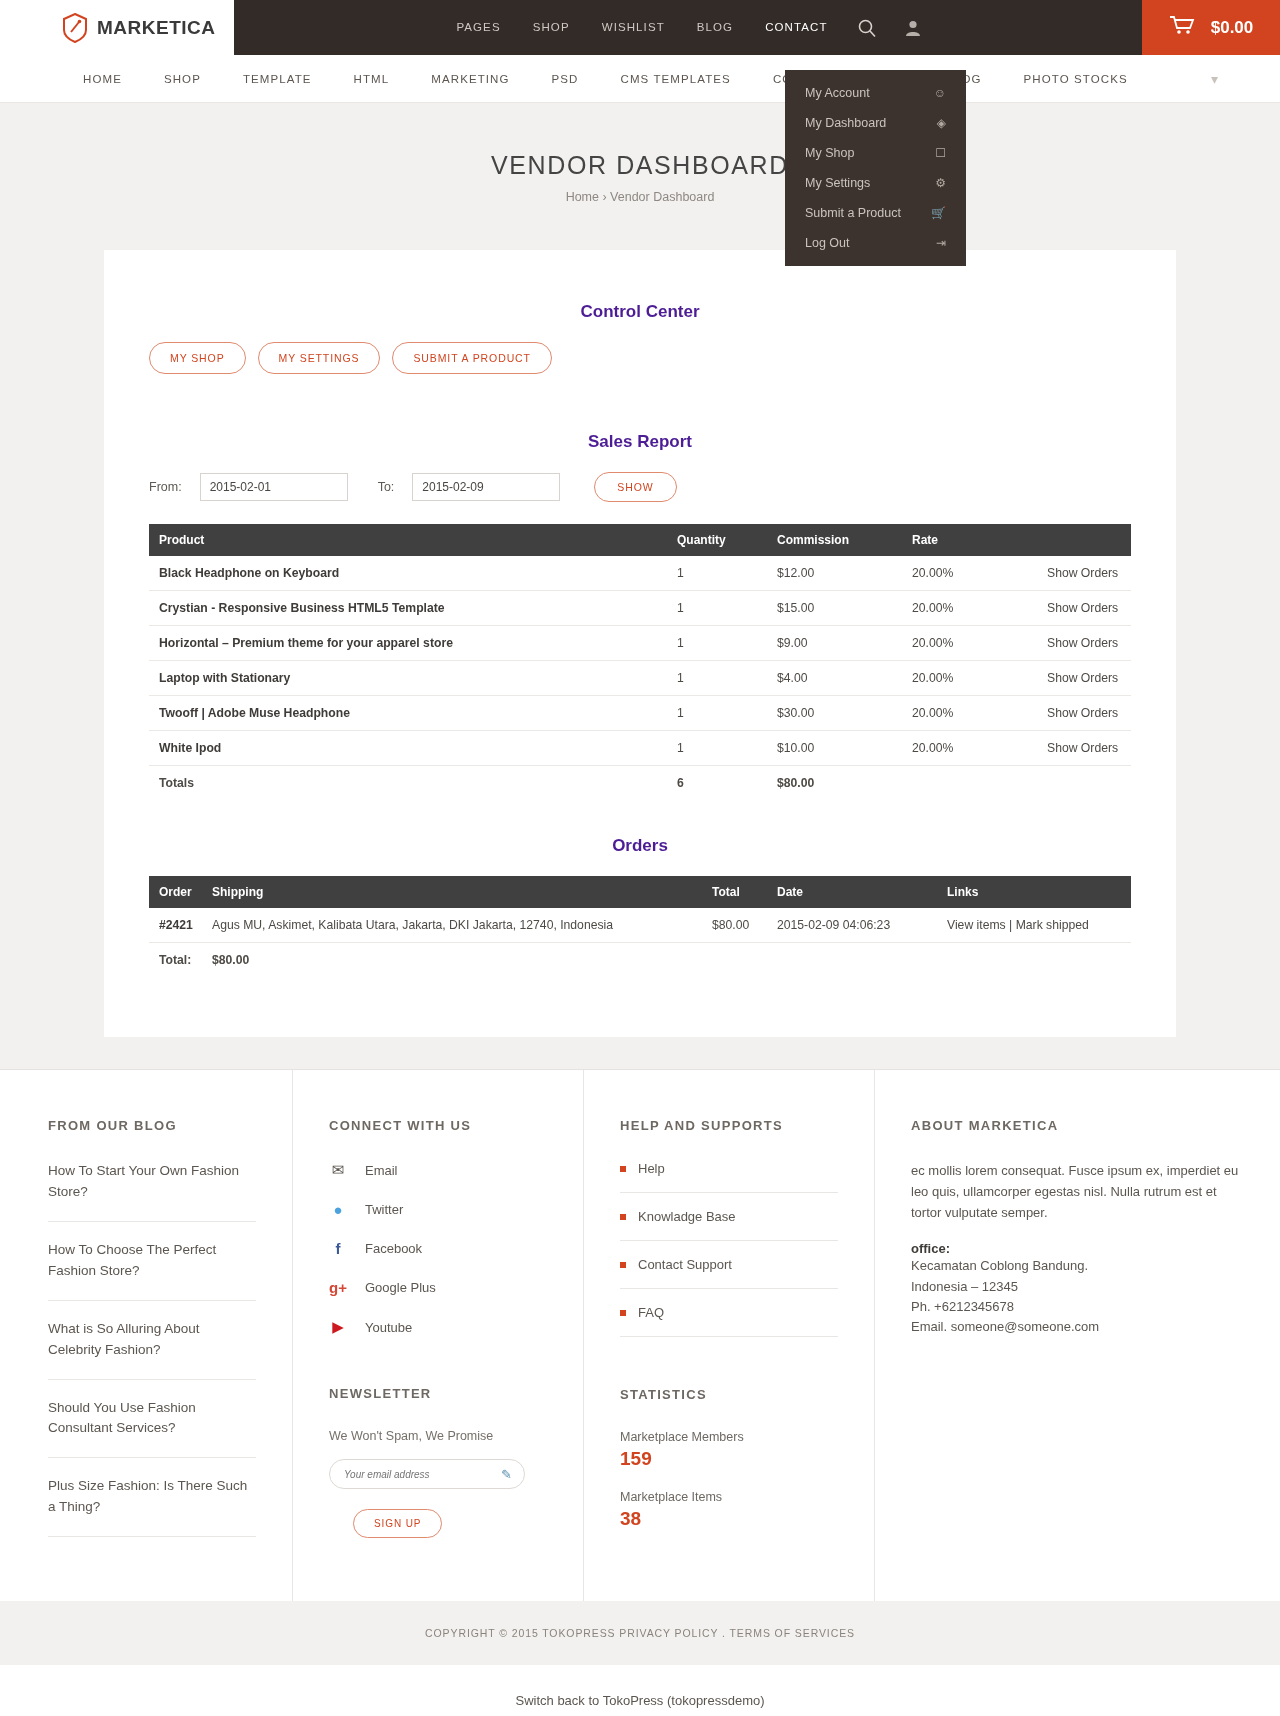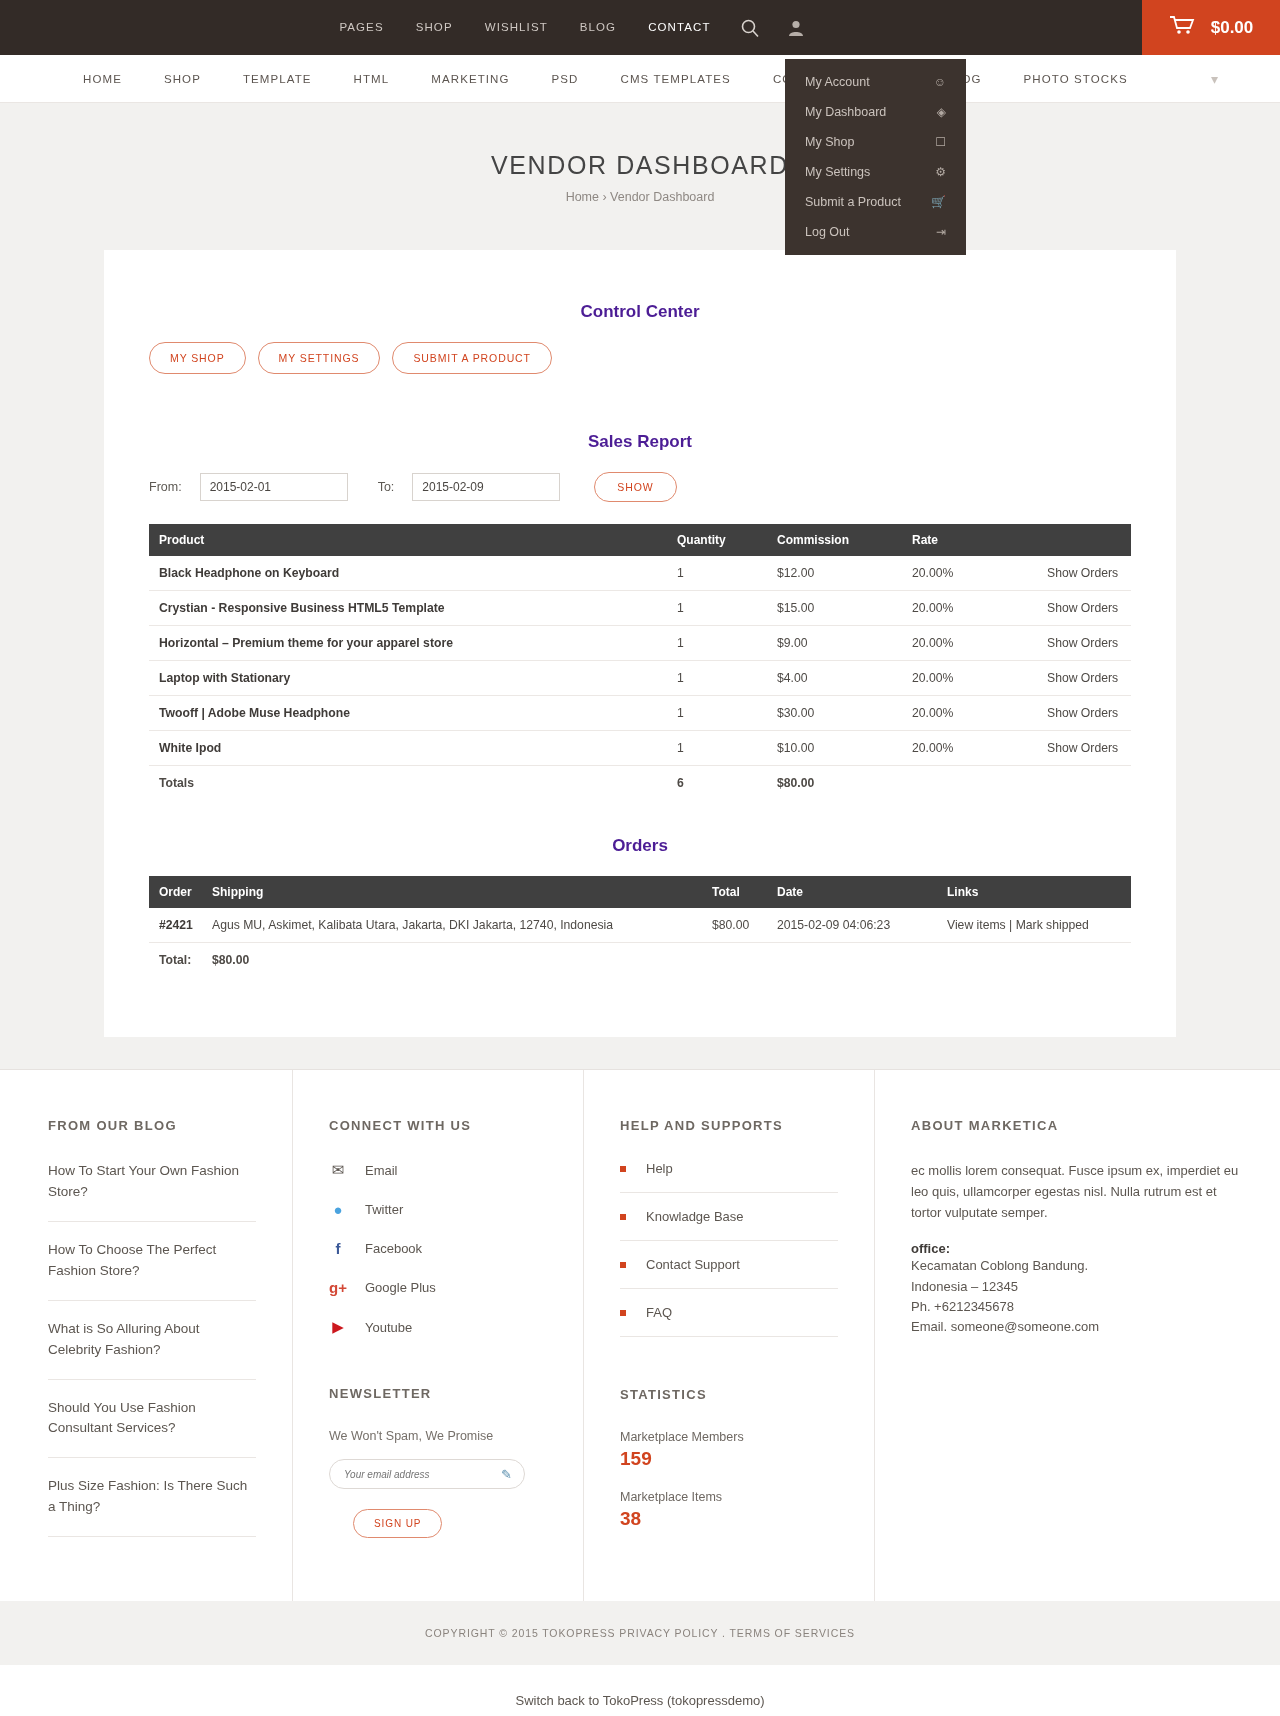--- a/index.html
+++ b/index.html
@@ -96,21 +96,21 @@
   }
   .mainnav .chev {
     margin-left: auto;
     color: #c9c2bc;
     font-size: 14px;
   }
 
   
   .dropdown {
     position: absolute;
-    top: 59px;
+    top: 70px;
     left: 785px;
     width: 181px;
     background: #3c332e;
     z-index: 40;
     padding: 8px 0;
   }
   .dropdown .item {
     display: flex;
     align-items: center;
     justify-content: space-between;
@@ -290,21 +290,21 @@
   }
 
   .help-item {
     border-bottom: 1px solid #eae6e3;
     padding: 0 0 16px 0;
     margin-bottom: 16px;
     font-size: 13px;
     color: #5c5650;
     display: flex;
     align-items: center;
-    gap: 20px;
+    gap: 12px;
   }
   .sq { width: 6px; height: 6px; background: #d1441f; display: inline-block; }
 
   h3.stats { margin-top: 50px !important; }
   .stat-label { font-size: 12.5px; color: #6e6862; margin-bottom: 4px; }
   .stat-val { font-size: 19px; color: #d1441f; margin-bottom: 20px; font-weight: bold; }
 
   .about-p { font-size: 13px; line-height: 1.6; color: #5c5650; margin: 0 0 18px 0; }
   .about-strong { font-weight: bold; color: #3f3b38; font-size: 13px; }
   .about-line { font-size: 13px; color: #5c5650; line-height: 1.55; }
@@ -324,20 +324,30 @@
     font-size: 13px;
     color: #5c5650;
   }
 </style>
 </head>
 <body>
 
 <div class="page">
 
   <div class="topbar">
+    <div class="logo-box">
+      <span class="logo-mark">
+        <svg width="26" height="30" viewBox="0 0 26 30">
+          <path d="M13 1 L24 6 L24 17 C24 23 18 27 13 29 C8 27 2 23 2 17 L2 6 Z" fill="none" stroke="#d1441f" stroke-width="2"></path>
+          <path d="M9 19 L17 9" stroke="#d1441f" stroke-width="2" fill="none"></path>
+          <circle cx="17.5" cy="8.5" r="1.8" fill="#d1441f"></circle>
+        </svg>
+      </span>
+      <span class="logo-text">MARKETICA</span>
+    </div>
     <div class="top-nav">
       <a href="#">PAGES</a>
       <a href="#">SHOP</a>
       <a href="#">WISHLIST</a>
       <a href="#">BLOG</a>
       <a href="#" class="active">CONTACT</a>
       <span class="top-icon">
         <svg width="20" height="20" viewBox="0 0 20 20">
             <circle cx="8.5" cy="8.5" r="6" fill="none" stroke="#d8d2cd" stroke-width="1.6"></circle>
             <line x1="13" y1="13" x2="18" y2="18.5" stroke="#d8d2cd" stroke-width="1.6"></line>

